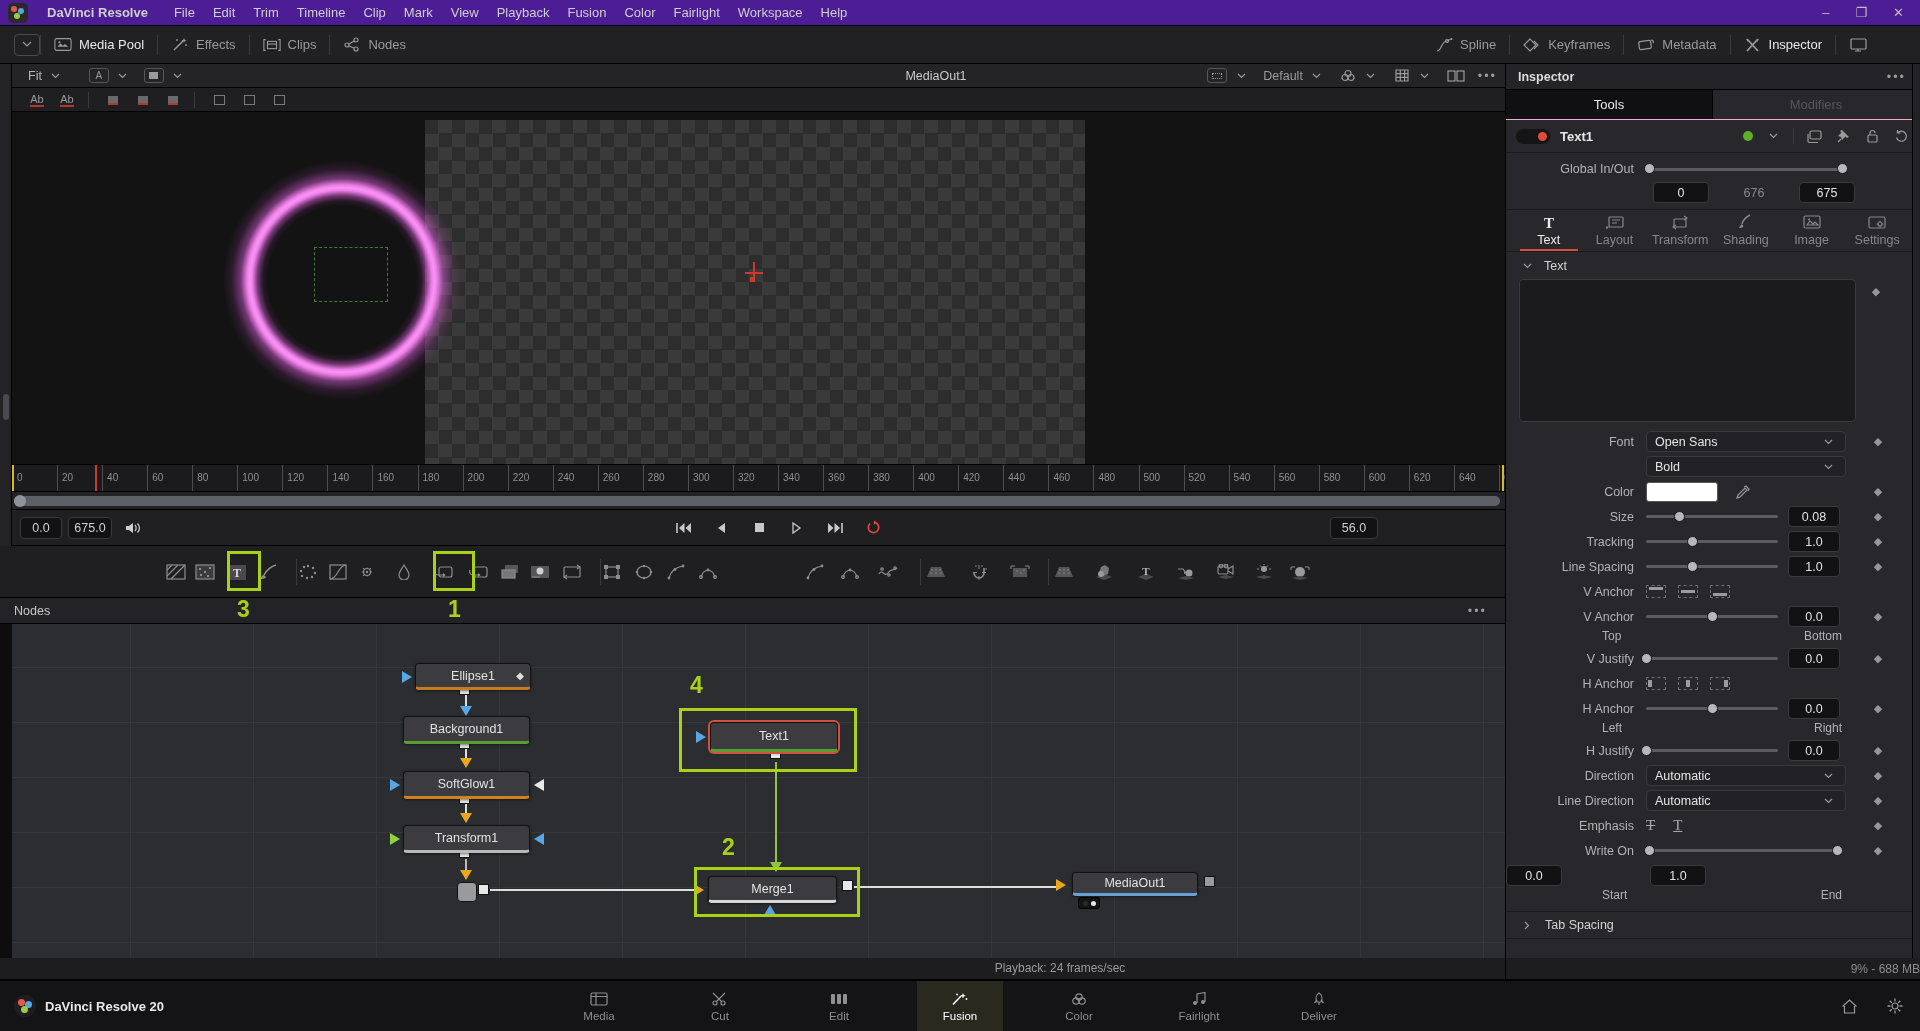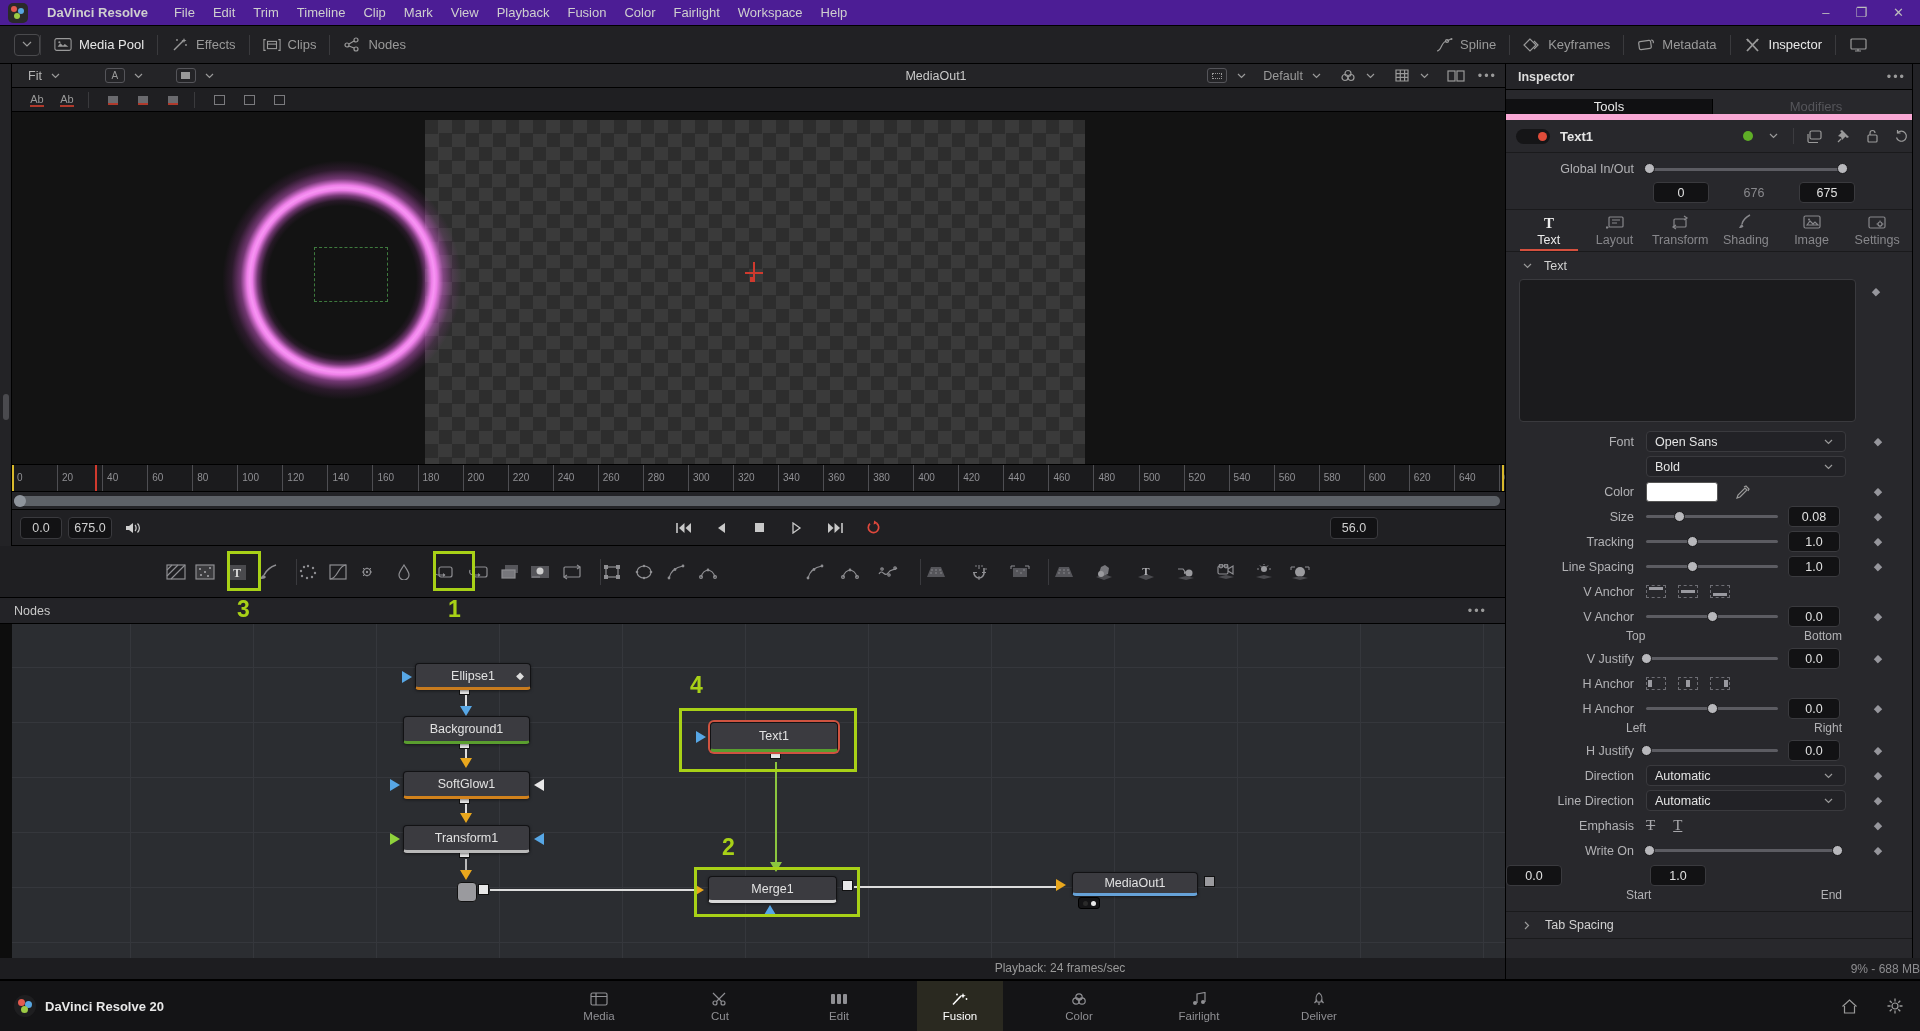--- a/index.html
+++ b/index.html
@@ -31,21 +31,21 @@
   #viewer-sub{position:absolute;left:12px;top:88px;width:1493px;height:24px;background:#1f1f22;border-bottom:1px solid #000;}
   #viewer-canvas{position:absolute;left:12px;top:112px;width:1493px;height:352px;background:#131313;overflow:hidden;}
   #checker{position:absolute;left:413px;top:8px;width:660px;height:344px;
     background:repeating-conic-gradient(#3a3a3a 0% 25%,#2d2d2d 0% 50%);background-size:27px 27px;}
   #glowring{position:absolute;left:200px;top:38px;width:260px;height:260px;border-radius:50%;
     background:radial-gradient(circle closest-side, rgba(0,0,0,0) 57%, rgba(225,80,225,0.10) 61%, rgba(232,100,232,0.45) 65%, #ee7fe9 69%, #f795f3 71%, #ee7fe9 73%, rgba(232,100,232,0.45) 78%, rgba(225,80,225,0.12) 85%, rgba(0,0,0,0) 92%);}
   #textbox-outline{position:absolute;left:302px;top:135px;width:74px;height:55px;border:1px dashed rgba(70,140,70,.85);}
   .redline{position:absolute;background:#d03a2e;}
   #leftstrip{position:absolute;left:0;top:64px;width:12px;height:482px;background:#232326;border-right:1px solid #000;}
   #leftstrip .thumb{position:absolute;left:3px;top:330px;width:6px;height:26px;background:#4a4a4e;border-radius:3px;}
-  .vb-left{display:flex;align-items:center;height:100%;gap:22px;padding-left:16px;}
+  .vb-left{display:flex;align-items:center;height:100%;gap:6px;padding-left:16px;}
   .chip{display:flex;align-items:center;gap:5px;}
   .boxbtn{width:20px;height:15px;border:1px solid #55555a;border-radius:3px;display:flex;align-items:center;justify-content:center;font-size:10px;color:#9a9a9a;}
   #viewer-node-label{position:absolute;left:924px;top:0;transform:translateX(-50%);height:100%;display:flex;align-items:center;color:#cacaca;}
   #vb-right{position:absolute;right:8px;top:0;height:100%;display:flex;align-items:center;gap:13px;color:#9a9a9a;}
   .sub-ic{display:inline-flex;align-items:center;justify-content:center;width:22px;height:18px;color:#8a8a8a;font-size:11px;}
   
   #ruler{position:absolute;left:12px;top:464px;width:1493px;height:28px;background:#1b1b1d;border-top:1px solid #000;border-bottom:1px solid #000;overflow:hidden;}
   .tick{position:absolute;top:0;height:100%;border-left:1px solid #4e4e52;color:#909094;font-size:10px;padding:7px 0 0 4px;}
   #scrollrow{position:absolute;left:12px;top:492px;width:1493px;height:18px;background:#232327;border-bottom:1px solid #000;}
   #scrollthumb{position:absolute;left:2px;top:4px;width:1486px;height:10px;background:#5d6167;border-radius:5px;}
@@ -79,21 +79,21 @@
   .ann-box{position:absolute;border:3px solid #a8d117;z-index:50;}
   .ann-num{position:absolute;color:#a8d117;font-weight:bold;font-size:23px;z-index:50;}
   
   #statusrow{position:absolute;left:0;top:958px;width:1505px;height:22px;background:#1d1d20;border-bottom:1px solid #000;color:#9a9a9a;font-size:12px;}
   #statusrow span{position:absolute;left:1060px;transform:translateX(-50%);top:3px;}
   
   #inspector{position:absolute;left:1505px;top:64px;width:415px;height:894px;background:#28282c;border-left:1px solid #000;color:#c8c8c8;font-size:12.5px;}
   #insp-head{height:26px;display:flex;align-items:center;border-bottom:1px solid #000;background:#242428;}
   #insp-head .t{font-weight:bold;color:#dcdcdc;padding-left:12px;}
   #insp-head .dots{margin-left:auto;margin-right:14px;color:#9a9a9a;letter-spacing:2px;}
-  #insp-tabs{display:flex;height:30px;border-bottom:6px solid #f9a8d4;align-items:flex-end;}
+  #insp-tabs{display:flex;height:30px;border-bottom:1px solid #f9a8d4;}
   #insp-tabs .itab{flex:1;display:flex;align-items:center;justify-content:center;font-size:13px;color:#55555a;background:#28282c;border-right:1px solid #000;}
   #insp-tabs .itab.active{background:#101012;color:#e8e8e8;}
   #node-row{height:33px;display:flex;align-items:center;border-bottom:1px solid #1a1a1c;padding:0 10px;}
   #pwr{width:34px;height:15px;border-radius:8px;background:#151517;position:relative;}
   #pwr i{position:absolute;right:3px;top:3px;width:9px;height:9px;border-radius:50%;background:#e04c3a;}
   #node-row .nname{font-weight:bold;color:#e6e6e6;margin-left:10px;font-size:13px;}
   #node-row .right{margin-left:auto;display:flex;align-items:center;gap:11px;color:#9a9a9a;}
   #cdot{width:10px;height:10px;border-radius:50%;}
   .vsep{width:1px;height:16px;background:#3c3c40;}
   #gio{padding:9px 0 6px 0;border-bottom:1px solid #1a1a1c;}
@@ -118,21 +118,21 @@
   .ctrl{width:212px;display:flex;align-items:center;}
   .dd{width:200px;height:21px;background:#222226;border:1px solid #3a3a3e;border-radius:4px;display:flex;align-items:center;color:#e4e4e4;padding:0 8px;}
   .dd .cv{margin-left:auto;color:#9a9a9a;}
   .sl-track{width:132px;}
   .sl-val{width:52px;margin-left:10px;height:21px;}
   .swatch{width:72px;height:20px;background:#fff;border:1px solid #555;border-radius:3px;}
   .eyed{margin-left:16px;color:#9a9a9a;}
   .anch{width:20px;height:13px;border:1px dashed #6e6e74;margin-right:12px;position:relative;}
   .anch i{position:absolute;background:#9a9aa0;}
   .subrow{display:flex;height:17px;font-size:12px;color:#b2b2b5;}
-  .subrow .a{margin-left:120px;}
+  .subrow .a{margin-left:96px;}
   .subrow .b{margin-left:auto;margin-right:78px;}
   .fieldsrow{display:flex;height:25px;align-items:center;}
   .emphT{font-family:"Liberation Serif",serif;font-size:15px;color:#a8a8ac;margin-right:18px;}
   .divline{height:1px;background:#1a1a1c;margin-top:6px;}
   #tabspacing{height:26px;display:flex;align-items:center;gap:9px;padding-left:12px;color:#d2d2d2;}
   #insp-mem{position:absolute;left:1505px;top:958px;width:415px;height:22px;background:#1d1d20;border-bottom:1px solid #000;border-left:1px solid #000;color:#8d8d90;font-size:12px;display:flex;align-items:center;justify-content:flex-end;}
   #rightstrip{position:absolute;left:1912px;top:64px;width:8px;height:894px;background:#222226;border-left:1px solid #000;}
   
   #bottomnav{position:absolute;left:0;top:980px;width:1920px;height:51px;background:#141416;border-top:1px solid #000;}
   #brand{position:absolute;left:14px;top:0;height:100%;display:flex;align-items:center;gap:9px;color:#e8e8e8;font-weight:bold;font-size:13px;}

